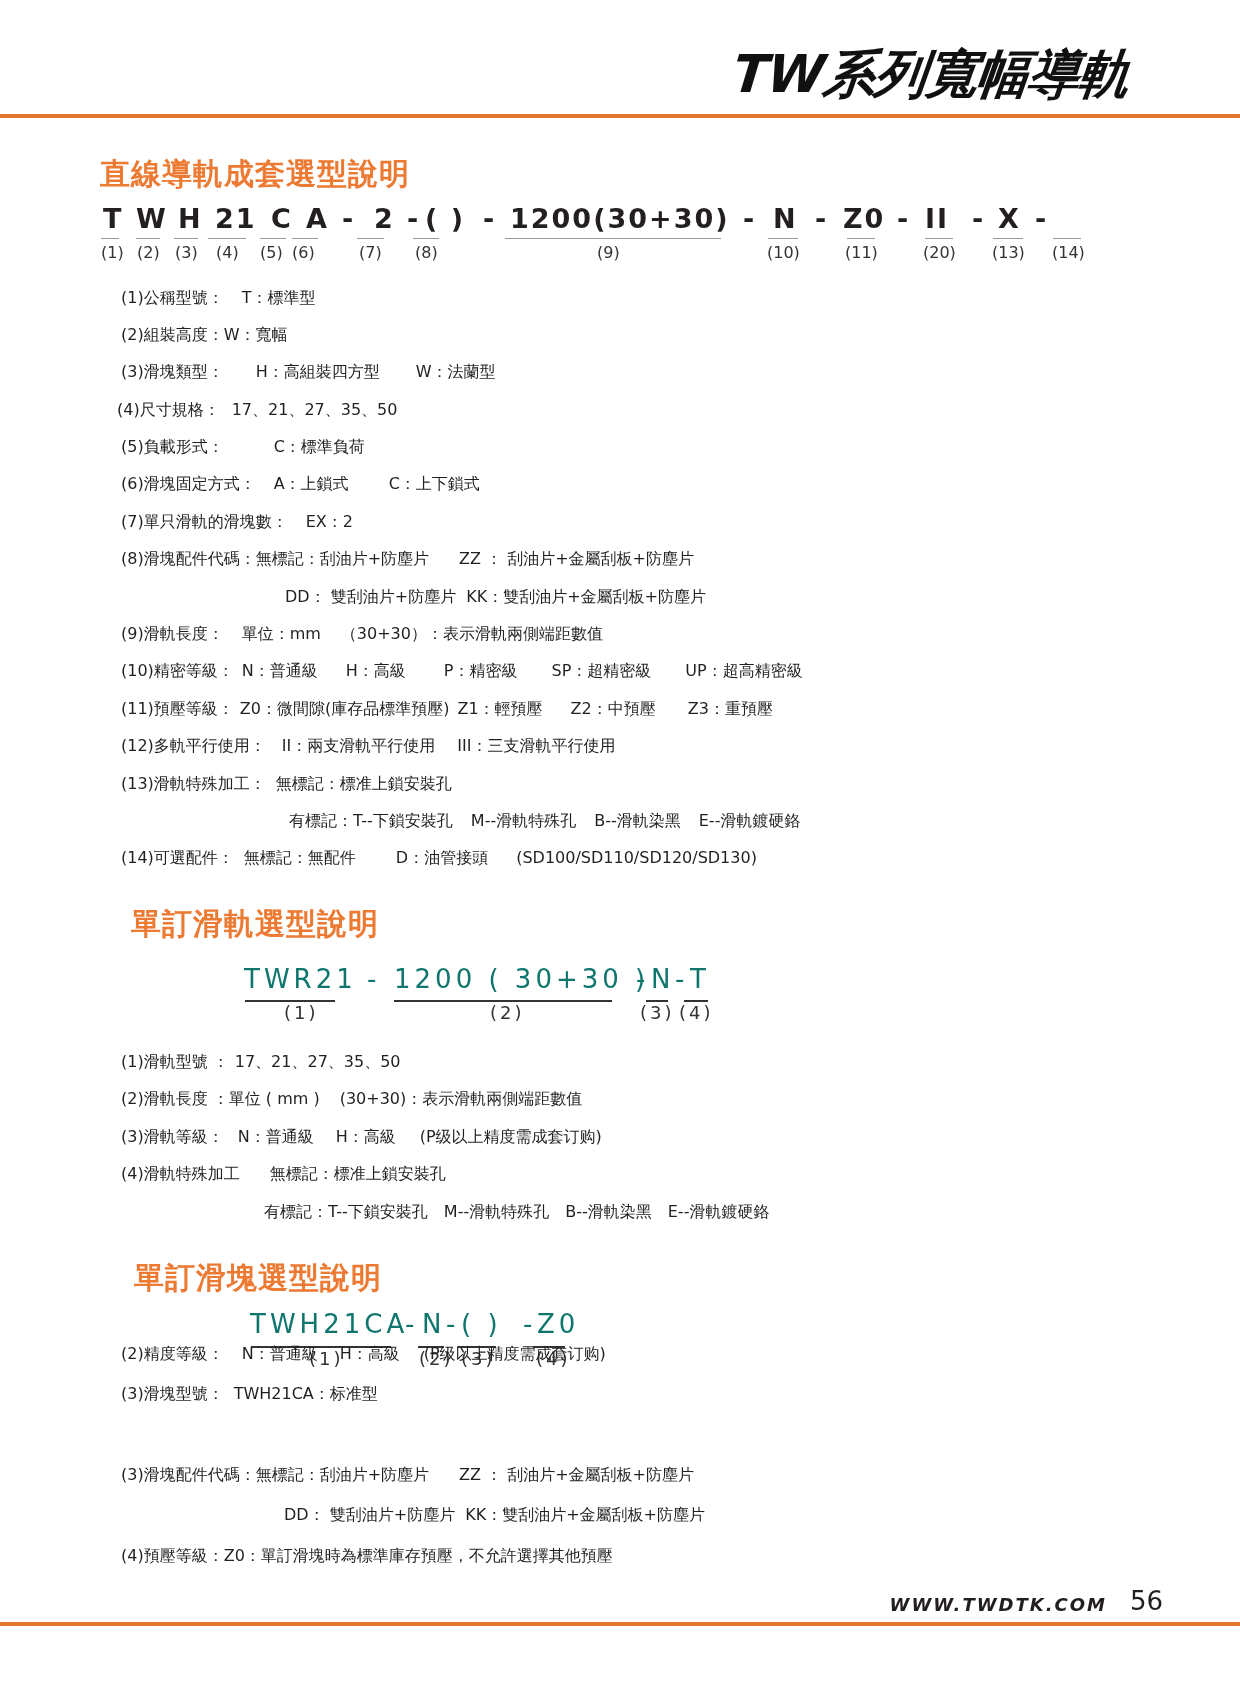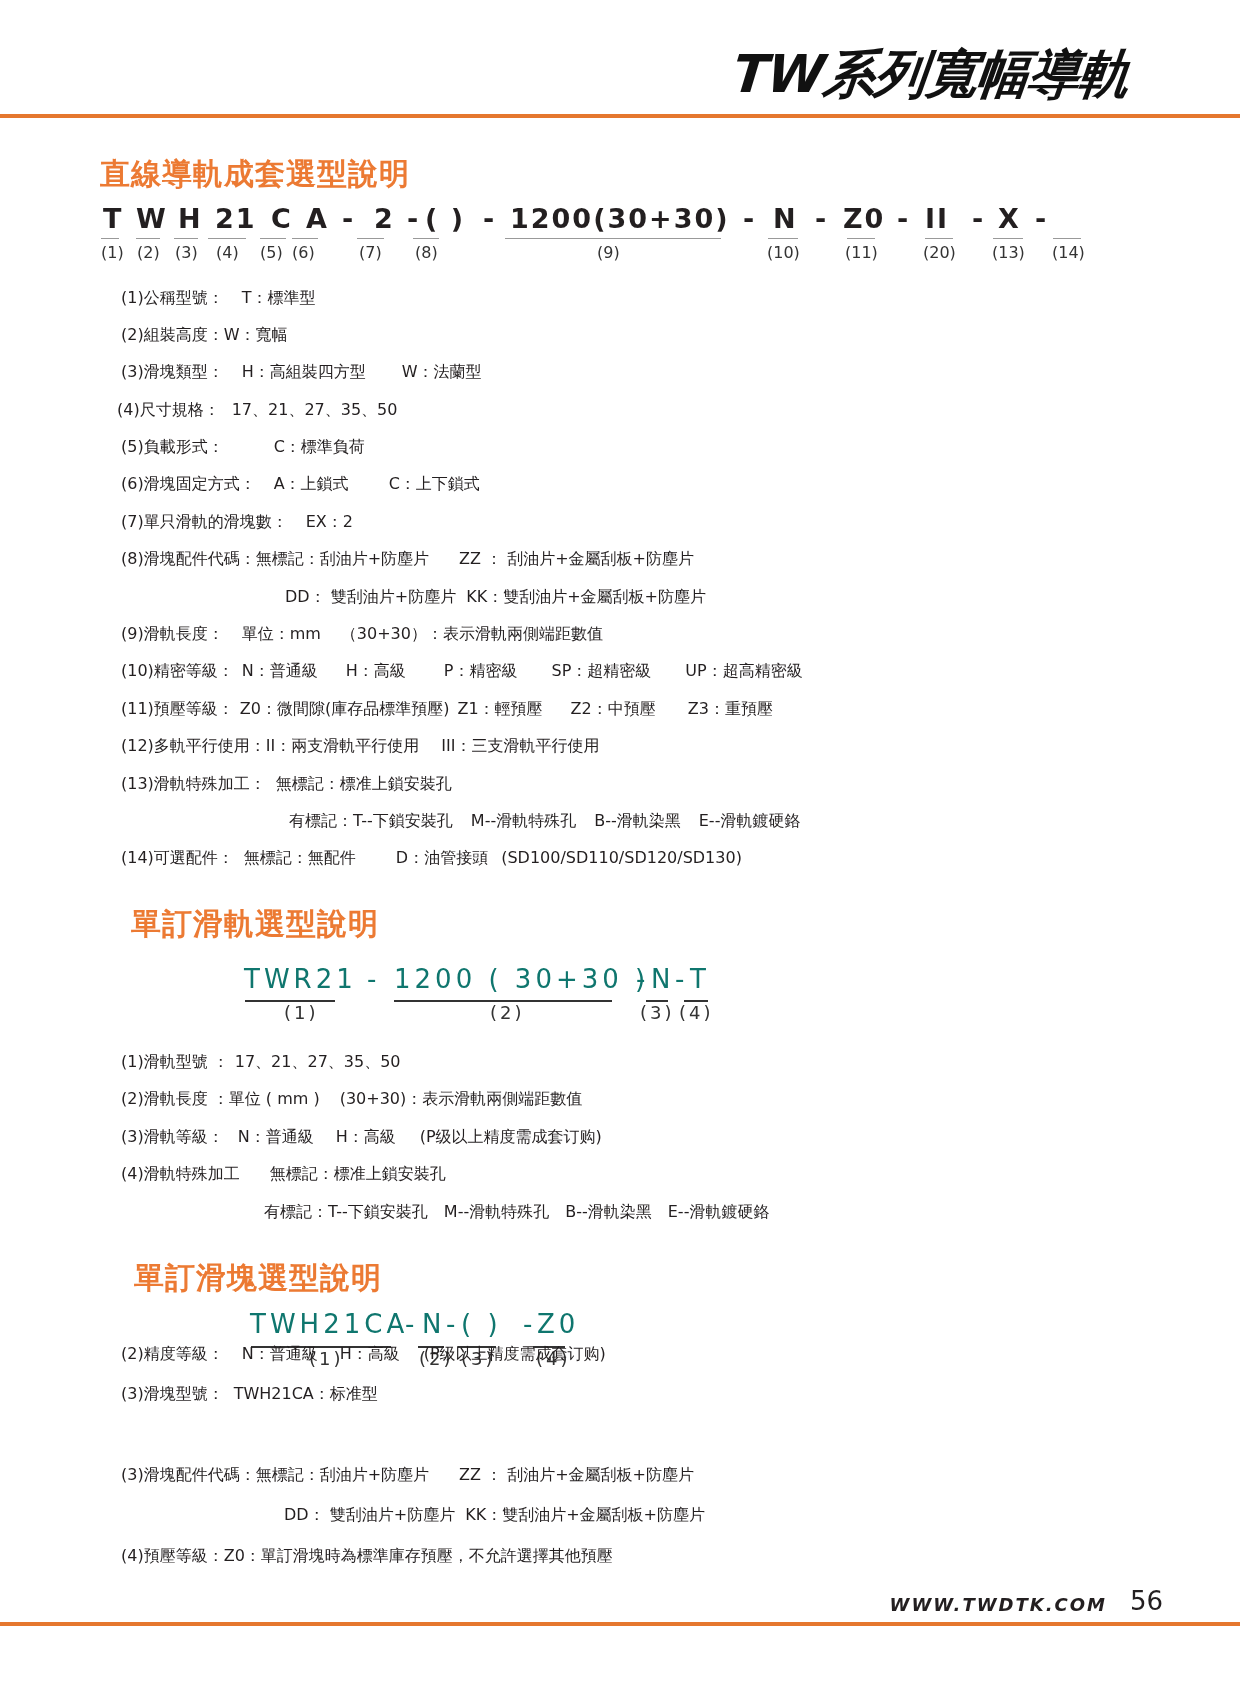--- a/index.html
+++ b/index.html
@@ -78,34 +78,34 @@
   <div class="lbl" style="left:767px; top:243px;">(10)</div>
   <div class="lbl" style="left:845px; top:243px;">(11)</div>
   <div class="lbl" style="left:923px; top:243px;">(20)</div>
   <div class="lbl" style="left:992px; top:243px;">(13)</div>
   <div class="lbl" style="left:1052px; top:243px;">(14)</div>
 </div>
 
 <div>
   <div class="desc" style="left:121px; top:288px;"><span>(1)公稱型號：</span><span style="margin-left:18px">T：標準型</span></div>
   <div class="desc" style="left:121px; top:325px;"><span>(2)組裝高度：</span><span style="">W：寬幅</span></div>
-  <div class="desc" style="left:121px; top:362px;"><span>(3)滑塊類型：</span><span style="margin-left:18px">H：高組裝四方型</span><span style="margin-left:36px">W：法蘭型</span></div>
+  <div class="desc" style="left:121px; top:362px;"><span>(3)滑塊類型：</span><span style="margin-left:32px">H：高組裝四方型</span><span style="margin-left:36px">W：法蘭型</span></div>
   <div class="desc" style="left:117px; top:400px;"><span>(4)尺寸規格：</span><span style="margin-left:12px">17、21、27、35、50</span></div>
   <div class="desc" style="left:121px; top:437px;"><span>(5)負載形式：</span><span style="margin-left:50px">C：標準負荷</span></div>
   <div class="desc" style="left:121px; top:474px;"><span>(6)滑塊固定方式：</span><span style="margin-left:18px">A：上鎖式</span><span style="margin-left:40px">C：上下鎖式</span></div>
   <div class="desc" style="left:121px; top:512px;"><span>(7)單只滑軌的滑塊數：</span><span style="margin-left:18px">EX：2</span></div>
   <div class="desc" style="left:121px; top:549px;"><span>(8)滑塊配件代碼：</span><span>無標記：刮油片+防塵片</span><span style="margin-left:30px">ZZ ： 刮油片+金屬刮板+防塵片</span></div>
   <div class="desc" style="left:285px; top:587px;"><span>DD： 雙刮油片+防塵片</span><span style="margin-left:10px">KK：雙刮油片+金屬刮板+防塵片</span></div>
   <div class="desc" style="left:121px; top:624px;"><span>(9)滑軌長度：</span><span style="margin-left:18px">單位：mm</span><span style="margin-left:20px">（30+30）：表示滑軌兩側端距數值</span></div>
   <div class="desc" style="left:121px; top:661px;"><span>(10)精密等級：</span><span style="margin-left:8px">N：普通級</span><span style="margin-left:28px">H：高級</span><span style="margin-left:38px">P：精密級</span><span style="margin-left:34px">SP：超精密級</span><span style="margin-left:34px">UP：超高精密級</span></div>
   <div class="desc" style="left:121px; top:699px;"><span>(11)預壓等級：</span><span style="margin-left:6px">Z0：微間隙(庫存品標準預壓)</span><span style="margin-left:8px">Z1：輕預壓</span><span style="margin-left:28px">Z2：中預壓</span><span style="margin-left:32px">Z3：重預壓</span></div>
-  <div class="desc" style="left:121px; top:736px;"><span>(12)多軌平行使用：</span><span style="">II：兩支滑軌平行使用</span><span style="margin-left:22px">III：三支滑軌平行使用</span></div>
+  <div class="desc" style="left:121px; top:736px;"><span>(12)多軌平行使用：</span><span style="margin-left:16px">II：兩支滑軌平行使用</span><span style="margin-left:22px">III：三支滑軌平行使用</span></div>
   <div class="desc" style="left:121px; top:774px;"><span>(13)滑軌特殊加工：</span><span style="margin-left:10px">無標記：標准上鎖安裝孔</span></div>
   <div class="desc" style="left:289px; top:811px;"><span>有標記：T--下鎖安裝孔</span><span style="margin-left:18px">M--滑軌特殊孔</span><span style="margin-left:18px">B--滑軌染黑</span><span style="margin-left:18px">E--滑軌鍍硬鉻</span></div>
-  <div class="desc" style="left:121px; top:848px;"><span>(14)可選配件：</span><span style="margin-left:10px">無標記：無配件</span><span style="margin-left:40px">D：油管接頭</span><span style="margin-left:13px">(SD100/SD110/SD120/SD130)</span></div>
+  <div class="desc" style="left:121px; top:848px;"><span>(14)可選配件：</span><span style="margin-left:10px">無標記：無配件</span><span style="margin-left:40px">D：油管接頭</span><span style="margin-left:28px">(SD100/SD110/SD120/SD130)</span></div>
 </div>
 
 <div class="section-title" style="left:131px; top:904px;">單訂滑軌選型說明</div>
 
 <div>
   <div class="code2" style="left:244px; top:964px;">TWR21</div>
   <div class="code2" style="left:367px; top:964px;">-</div>
   <div class="code2" style="left:394px; top:964px;">1200 ( 30+30 )</div>
   <div class="code2" style="left:636px; top:964px;">-</div>
   <div class="code2" style="left:651px; top:964px;">N</div>

